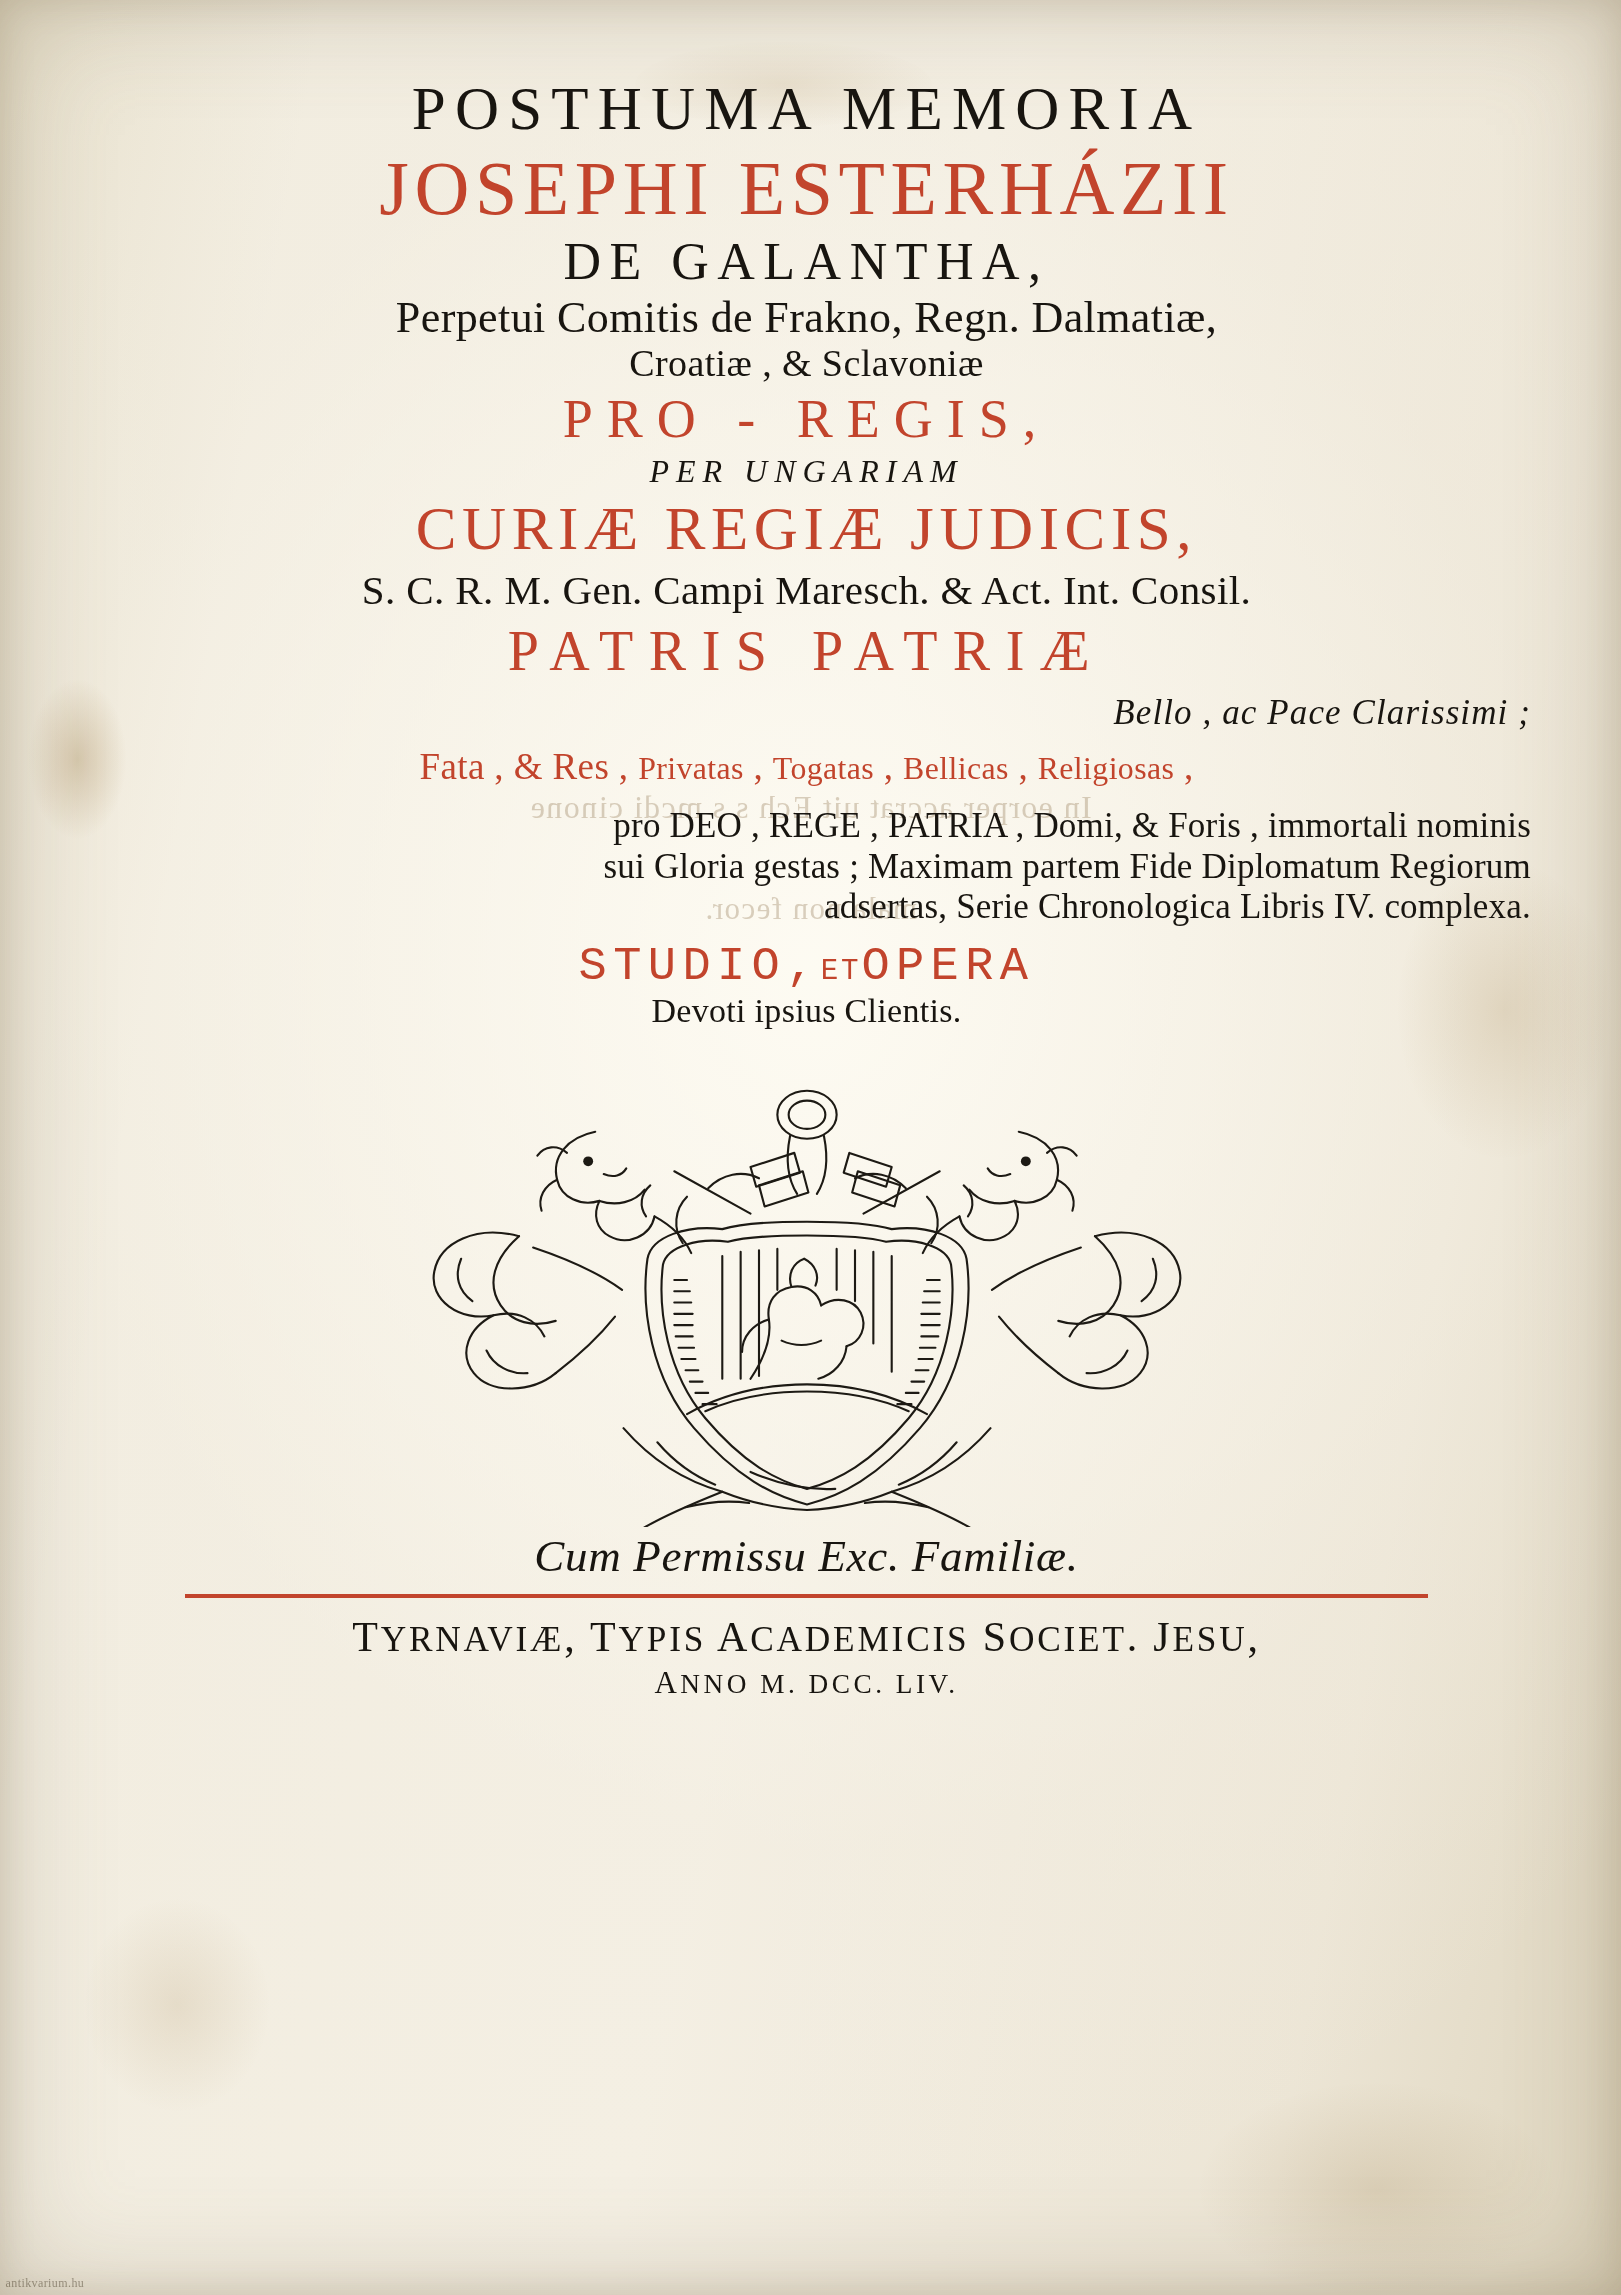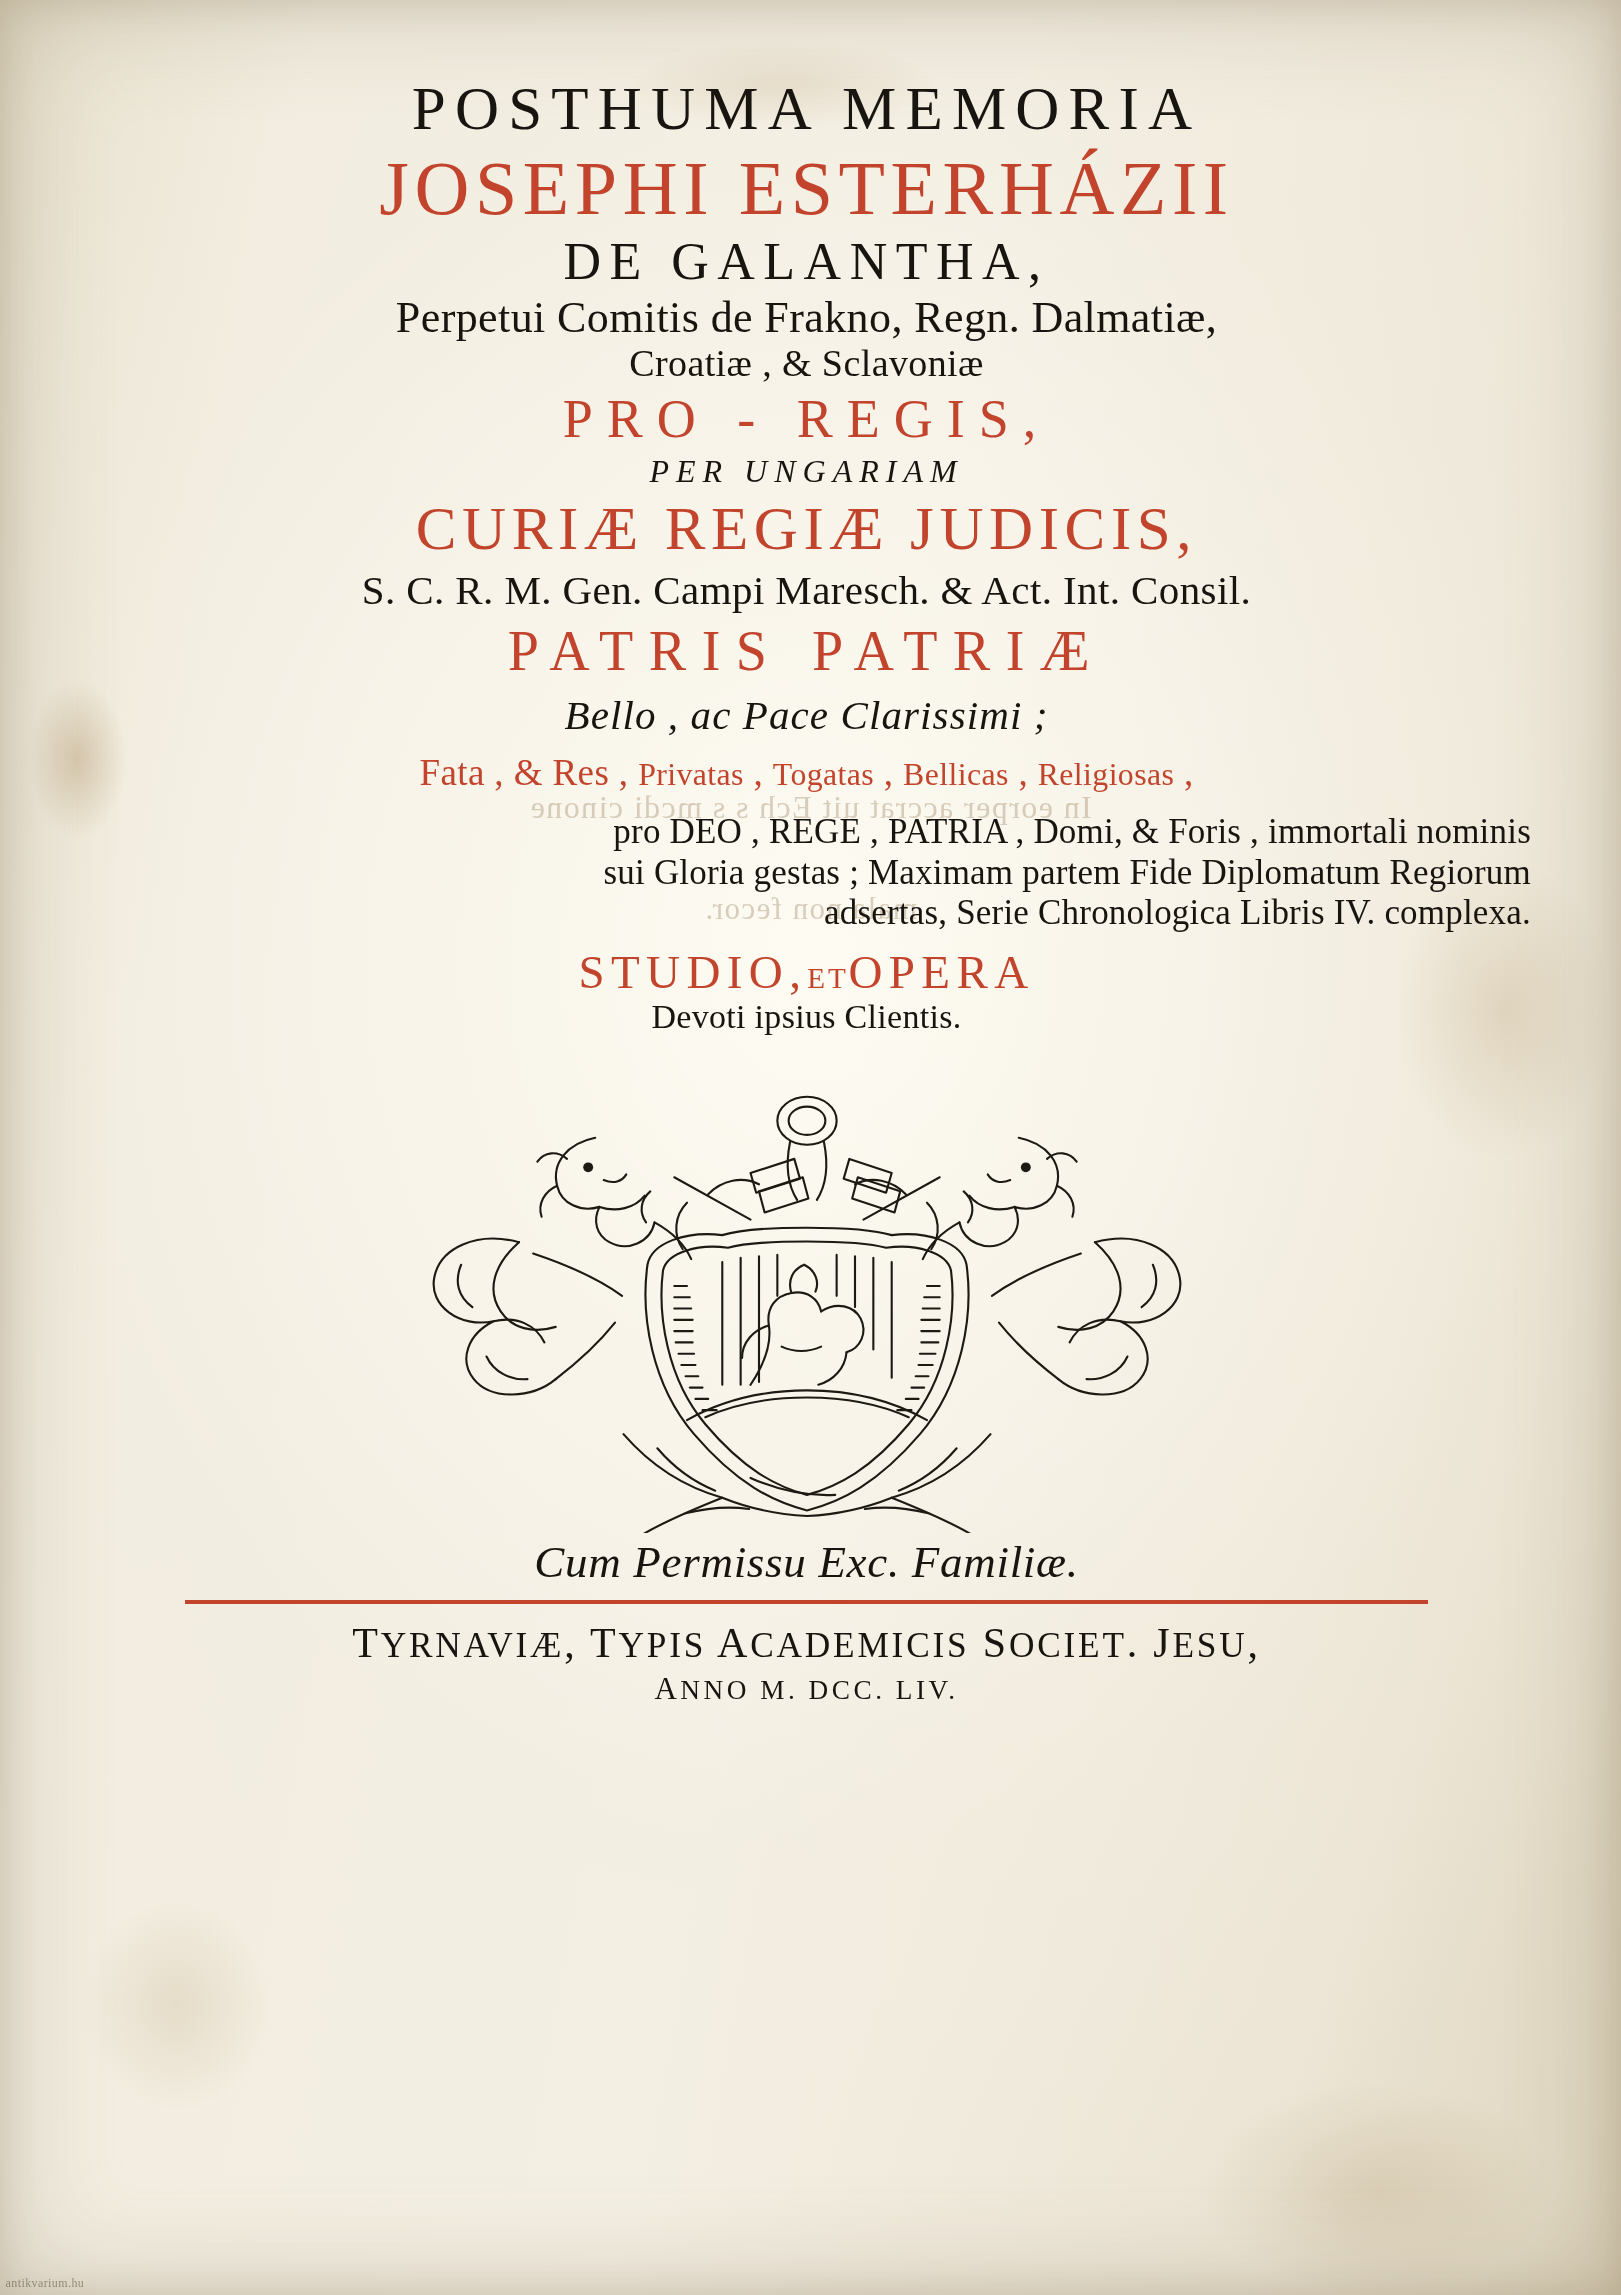--- a/index.html
+++ b/index.html
@@ -124,45 +124,47 @@
     line-height: 1.05;
     margin-bottom: 11.3px;
   }
   .l-patris {
     font-size: 56px;
     letter-spacing: 15.5px;
     line-height: 1.0;
     margin-bottom: 15.5px;
   }
   .l-bello {
-    font-size: 41px;
+    font-size: 35px;
     font-style: italic;
     letter-spacing: 1.1px;
     line-height: 1.0;
     margin-bottom: 18.4px;
+    text-align: right;
   }
   .l-fata {
     font-size: 37px;
     letter-spacing: 0.4px;
     line-height: 1.05;
     margin-bottom: 19px;
   }
   .l-fata .sc { font-size: 0.86em; }
   .l-body {
     font-size: 35px;
     letter-spacing: 0.2px;
     line-height: 1.16;
     text-align: right;
   }
   .l-studio {
     font-size: 47px;
     letter-spacing: 6.4px;
     line-height: 1.0;
     margin-top: 15.5px;
     margin-bottom: 4.2px;
+    font-family: Liberation Mono, monospace;
   }
   .l-studio .small { font-size: 0.62em; letter-spacing: 2.8px; }
   .l-devoti {
     font-size: 34px;
     letter-spacing: 0.3px;
     line-height: 1.0;
   }
 
   .emblem-wrap {
     margin-top: 18.4px;

